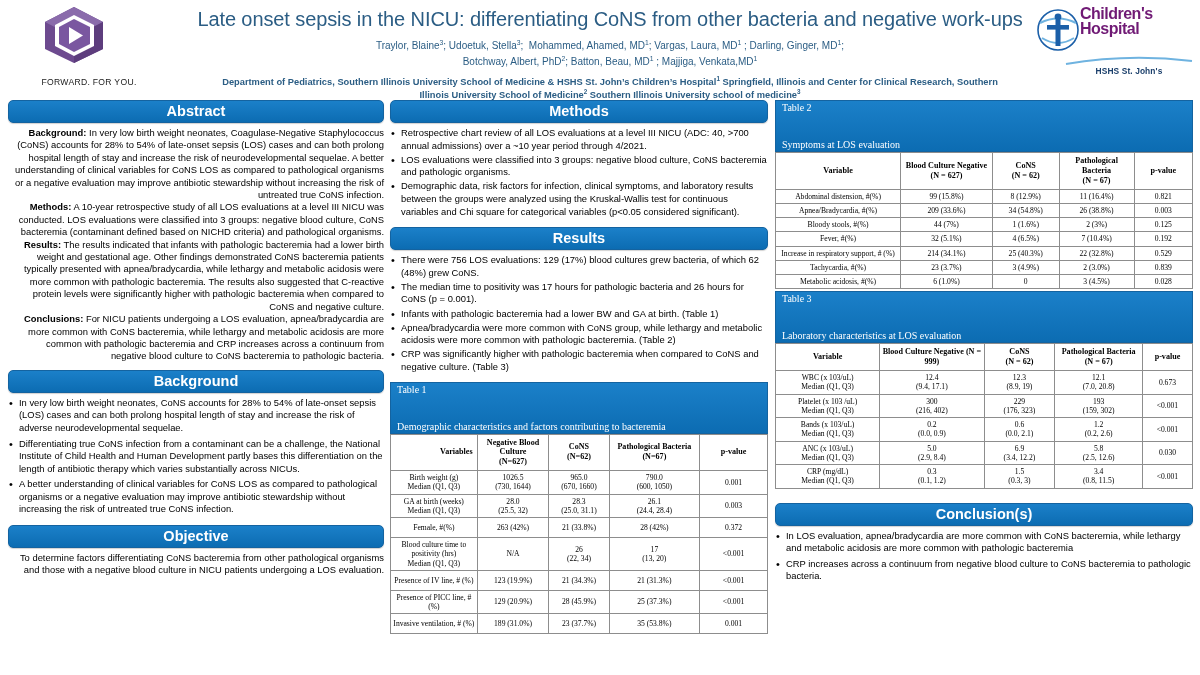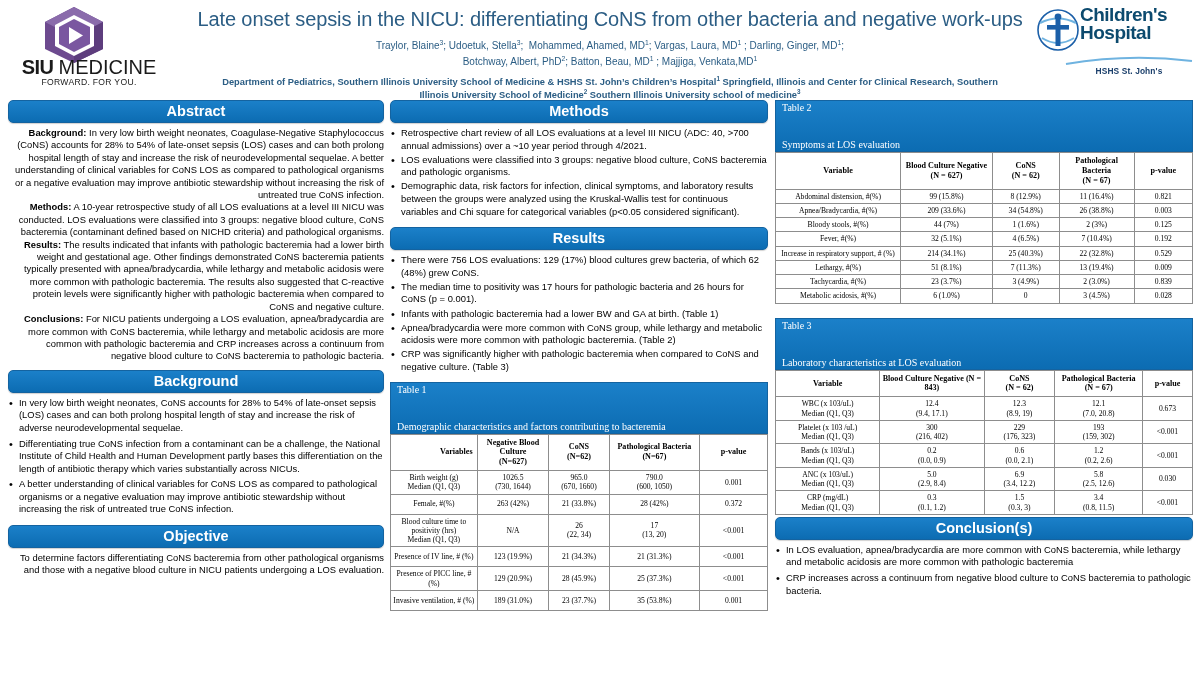--- a/index.html
+++ b/index.html
@@ -94,21 +94,21 @@
     font-size: 20px; font-weight: bold; letter-spacing: -0.5px; color: #1a1a1a;
   }
   .siu-text .med { font-weight: 300; letter-spacing: 0px; }
   .siu-tag {
     position: absolute; left: 0; top: 73px; width: 150px; text-align: center;
     font-size: 8.6px; letter-spacing: 0.3px; color: #1a1a1a;
   }
   
   .chs-name {
     position: absolute; left: 46px; top: 2px; width: 116px;
-    font-size: 19px; font-weight: bold; color: #0c4a6e; line-height: 0.95;
+    font-size: 16px; font-weight: bold; color: #701a75; line-height: 0.95;
     letter-spacing: -0.5px;
   }
   .chs-sub {
     position: absolute; left: 30px; top: 62px; width: 130px; text-align: center;
     font-size: 8.4px; font-weight: bold; color: #1b3f6b; letter-spacing: 0.1px;
   }
 </style>
 </head>
 <body>
 
@@ -117,24 +117,20 @@
   <div class="logo-siu">
     <div class="hexwrap">
       <svg viewBox="0 0 64 58" width="64" height="58">
         <polygon points="32,1 61,16 61,43 32,57 3,43 3,16" fill="#6d4a8f"></polygon>
         <polygon points="32,1 61,16 32,31 3,16" fill="#8a6bab"></polygon>
         <polygon points="32,31 61,16 61,43 32,57" fill="#5d3d7d"></polygon>
         <polygon points="32,9 52,19 52,40 32,50 13,40 13,19" fill="#ffffff"></polygon>
         <polygon points="32,13 48,21 48,38 32,46 17,38 17,21" fill="#7a57a0"></polygon>
         <polygon points="27,21 41,29.5 27,38" fill="#ffffff"></polygon>
       </svg>
-    </div>
-    <div class="siu-text">
-      <span>SIU</span>
-      <span class="med">MEDICINE</span>
     </div>
     <div class="siu-tag">FORWARD. FOR YOU.</div>
   </div>
 
   <div class="title-block">
     <div class="poster-title">Late onset sepsis in the NICU: differentiating CoNS from other bacteria and negative work-ups</div>
     <div class="authors">
       <div>Traylor, Blaine<sup>3</sup>; Udoetuk, Stella<sup>3</sup>;&nbsp; Mohammed, Ahamed, MD<sup>1</sup>; Vargas, Laura, MD<sup>1</sup> ; Darling, Ginger, MD<sup>1</sup>;</div>
       <div>Botchway, Albert, PhD<sup>2</sup>; Batton, Beau, MD<sup>1</sup> ; Majjiga, Venkata,MD<sup>1</sup></div>
     </div>
@@ -220,20 +216,27 @@
         </thead>
         <tbody>
           <tr>
             <td class="var">Birth weight (g)<br>Median (Q1, Q3)</td>
             <td class="">1026.5<br>(730, 1644)</td>
             <td class="">965.0<br>(670, 1660)</td>
             <td class="">790.0<br>(600, 1050)</td>
             <td class="">0.001</td>
           </tr>
           <tr>
+            <td class="var">GA at birth (weeks)<br>Median (Q1, Q3)</td>
+            <td class="">28.0<br>(25.5, 32)</td>
+            <td class="">28.3<br>(25.0, 31.1)</td>
+            <td class="">26.1<br>(24.4, 28.4)</td>
+            <td class="">0.003</td>
+          </tr>
+          <tr>
             <td class="var">Female, #(%)</td>
             <td class="">263 (42%)</td>
             <td class="">21 (33.8%)</td>
             <td class="">28 (42%)</td>
             <td class="">0.372</td>
           </tr>
           <tr>
             <td class="var">Blood culture time to positivity (hrs)<br>Median (Q1, Q3)</td>
             <td class="">N/A</td>
             <td class="">26<br>(22, 34)</td>
@@ -312,53 +315,46 @@
           <td class="">0.192</td>
         </tr>
         <tr>
           <td class="var">Increase in respiratory support, # (%)</td>
           <td class="">214 (34.1%)</td>
           <td class="">25 (40.3%)</td>
           <td class="">22 (32.8%)</td>
           <td class="">0.529</td>
         </tr>
         <tr>
-          <td class="var">Lethargy, #(%)</td>
-          <td class="">51 (8.1%)</td>
-          <td class="">7 (11.3%)</td>
-          <td class="">13 (19.4%)</td>
-          <td class="">0.009</td>
-        </tr>
-        <tr>
           <td class="var">Tachycardia, #(%)</td>
           <td class="">23 (3.7%)</td>
           <td class="">3 (4.9%)</td>
           <td class="">2 (3.0%)</td>
           <td class="">0.839</td>
         </tr>
         <tr>
           <td class="var">Metabolic acidosis, #(%)</td>
           <td class="">6 (1.0%)</td>
           <td class="">0</td>
           <td class="">3 (4.5%)</td>
           <td class="">0.028</td>
         </tr>
       </tbody>
     </table>
 
-  <div style="margin-top:14px;border-radius:16px;">
+  <div style="margin-top:2px;border-radius:16px;">
     <div class="tbl-cap">
       <span>Table 3</span>
       <span>Laboratory characteristics at LOS evaluation</span>
     </div>
     <table class="data" id="table3">
         <thead>
           <tr>
             <th style="width: 25%;">Variable</th>
-            <th style="width: 25%;">Blood Culture Negative (N = 843)</th>
+            <th style="width: 25%;">Blood Culture Negative (N = 999)</th>
             <th style="width: 17%;">CoNS<br>(N = 62)</th>
             <th style="width: 21%;">Pathological Bacteria<br>(N = 67)</th>
             <th style="width: 12%;">p-value</th>
           </tr>
         </thead>
         <tbody>
           <tr>
             <td class="var">WBC (x 103/uL)<br>Median (Q1, Q3)</td>
             <td class="">12.4<br>(9.4, 17.1)</td>
             <td class="">12.3<br>(8.9, 19)</td>
@@ -390,18 +386,18 @@
             <td class="var">CRP (mg/dL)<br>Median (Q1, Q3)</td>
             <td class="">0.3<br>(0.1, 1.2)</td>
             <td class="">1.5<br>(0.3, 3)</td>
             <td class="">3.4<br>(0.8, 11.5)</td>
             <td class="">&lt;0.001</td>
           </tr>
         </tbody>
       </table>
   </div>
 
-  <div class="sec-bar" style="margin-top:2px;">Conclusion(s)</div>
+  <div class="sec-bar" style="margin-top:14px;">Conclusion(s)</div>
   <ul class="bullets" id="conclusions-bullets">
       <li>In LOS evaluation, apnea/bradycardia are more common with CoNS bacteremia, while lethargy and metabolic acidosis are more common with pathologic bacteremia</li>
       <li>CRP increases across a continuum from negative blood culture to CoNS bacteremia to pathologic bacteria.</li>
     </ul>
 </div>
 
 </body></html>

